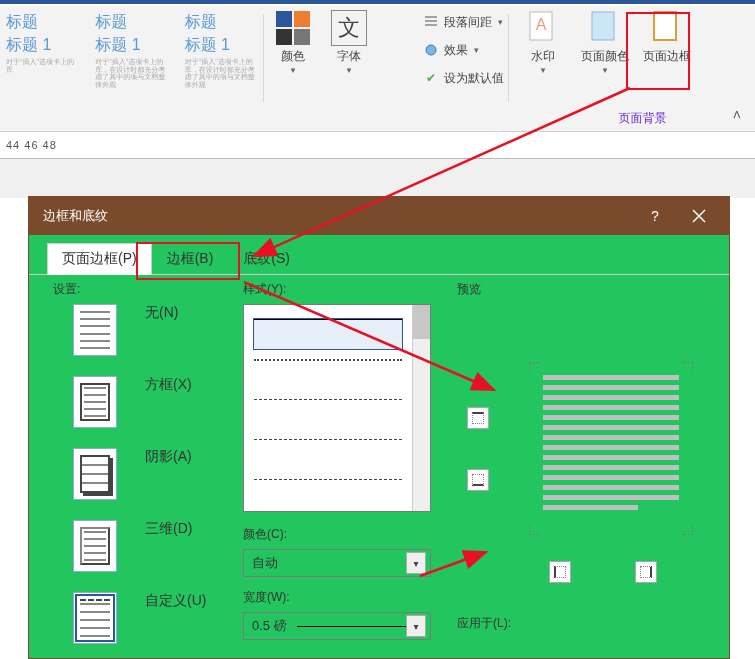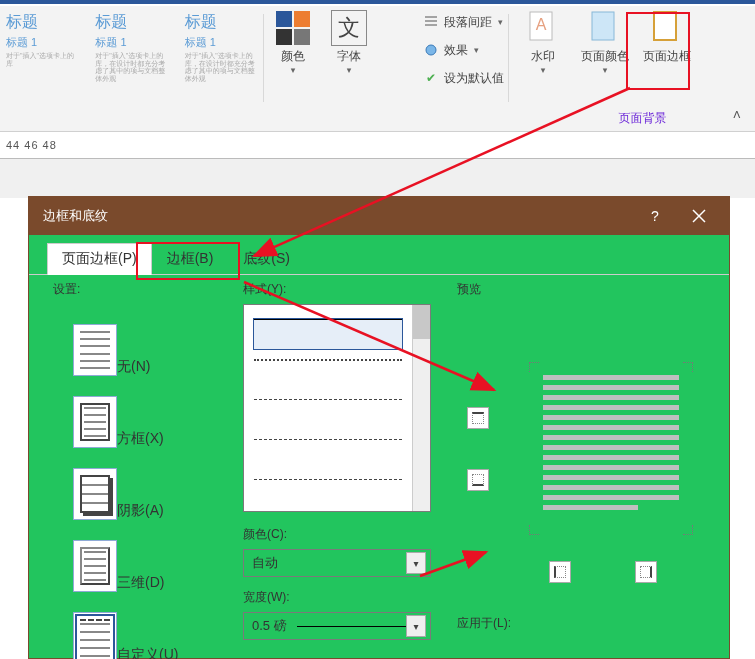--- a/index.html
+++ b/index.html
@@ -10,21 +10,21 @@
   .ribbon-bar { position: absolute; top: 0; left: 0; right: 0; height: 4px; background: #2b579a; }
   .ribbon-body { position: absolute; top: 6px; left: 0; right: 0; height: 126px; background: #f3f3f3; border-bottom: 1px solid #d0d0d0; }
   .ribbon-groups { position: absolute; top: 0; left: 0; right: 0; height: 100px; display: flex; }
   .group-divider { width: 1px; background: #d8d8d8; margin: 8px 0 4px 0; }
   .group-label { position: absolute; bottom: 4px; font-size: 12px; color: #6d28d9; }
 
   
   .styles-gallery { display: flex; gap: 5px; padding: 2px 0 0 0; }
   .style-thumb { width: 86px; height: 92px; padding: 4px 6px; font-size: 11px; color: #888; overflow: hidden; }
   .style-thumb .t-title { color: #5b9bd5; font-size: 16px; margin-bottom: 2px; }
-  .style-thumb .t-sub { color: #5b9bd5; font-size: 11px; margin-bottom: 2px; }
+  .style-thumb .t-sub { color: #5b9bd5; font-size: 16px; margin-bottom: 2px; }
   .style-thumb .t-line { font-size: 7px; color: #aaa; line-height: 1.1; white-space: normal; }
 
   .format-group { padding: 4px 6px; display: flex; gap: 10px; }
   .big-btn { display: flex; flex-direction: column; align-items: center; justify-content: flex-start; width: 46px; height: 92px; }
   .big-btn .icon-box { width: 36px; height: 36px; display: flex; align-items: center; justify-content: center; }
   .big-btn .label { font-size: 12px; color: #444; margin-top: 2px; }
   .big-btn .caret { font-size: 9px; color: #666; }
 
   .small-btn-col { display: flex; flex-direction: column; gap: 4px; padding: 4px 4px; }
   .small-btn { display: flex; align-items: center; gap: 4px; font-size: 12px; color: #444; height: 24px; margin-left: 40px; }
@@ -51,21 +51,21 @@
   .tab { padding: 6px 14px 6px 14px; font-size: 14px; color: #333; border: 1px solid transparent; position: relative; top: 1px; }
   .tab.active { border: 1px solid #ccc; border-bottom: 1px solid #fff; background: #fff; }
 
   .dialog-body { position: absolute; top: 84px; left: 14px; right: 14px; bottom: 8px; }
   .col-settings { position: absolute; left: 30px; top: 0; width: 160px; }
   .col-style   { position: absolute; left: 200px; top: 0; width: 200px; }
   .col-preview { position: absolute; left: 414px; top: 0; right: 0; }
 
   .section-label { font-size: 12px; color: #333; margin-bottom: 6px; }
 
-  .setting-opt { display: flex; align-items: flex-end; gap: 0; height: 72px; }
+  .setting-opt { display: flex; align-items: flex-start; gap: 28px; height: 72px; }
   .setting-thumb { width: 44px; height: 52px; border: 1px solid #8faad6; background: #fff; position: relative; overflow: hidden; }
   .setting-thumb.sel { outline: 2px solid #2b579a; outline-offset: -4px; }
   .setting-thumb .lines { position: absolute; inset: 6px; display: flex; flex-direction: column; justify-content: space-between; }
   .setting-thumb .lines span { height: 2px; background: #888; display: block; }
   .setting-thumb.border-on .lines { border: 2px solid #444; padding: 2px; }
   .setting-thumb.shadow-on::after { content:""; position:absolute; inset:6px; border:2px solid #444; box-shadow: 3px 3px 0 #444; }
   .setting-thumb.td-on .lines { border:2px solid #444; border-top-color:#888; border-left-color:#888; padding:2px; }
 
   .setting-label { font-size: 14px; color: #333; }
 

